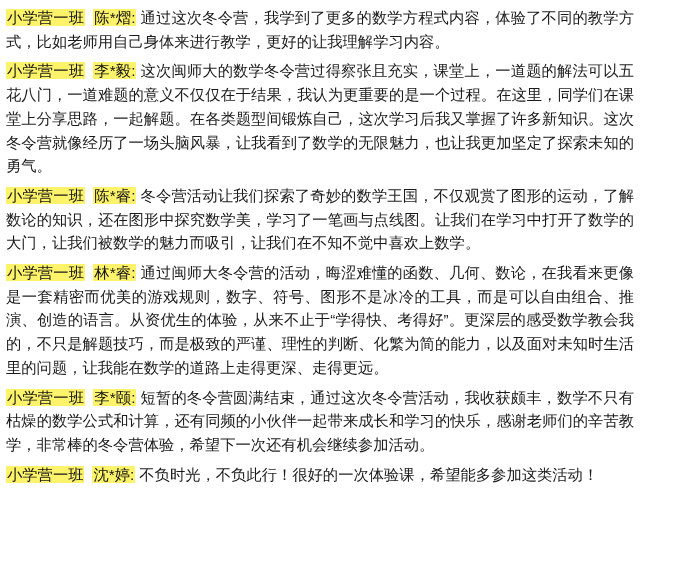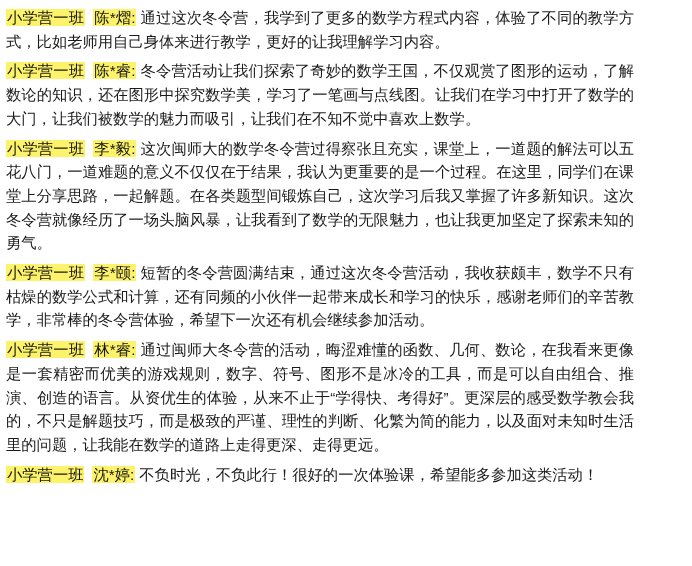--- a/index.html
+++ b/index.html
@@ -61,32 +61,32 @@
 </head>
 <body>
 
 <div class="page">
 
   <p class="entry">
     <span class="label">小学营一班</span><span class="gap"></span><span class="name">陈*熠:</span><span class="sep"></span><span class="body-text">通过这次冬令营，我学到了更多的数学方程式内容，体验了不同的教学方式，比如老师用自己身体来进行教学，更好的让我理解学习内容。</span>
   </p>
 
   <p class="entry">
+    <span class="label">小学营一班</span><span class="gap"></span><span class="name">李*毅:</span><span class="sep"></span><span class="body-text">这次闽师大的数学冬令营过得察张且充实，课堂上，一道题的解法可以五花八门，一道难题的意义不仅仅在于结果，我认为更重要的是一个过程。在这里，同学们在课堂上分享思路，一起解题。在各类题型间锻炼自己，这次学习后我又掌握了许多新知识。这次冬令营就像经历了一场头脑风暴，让我看到了数学的无限魅力，也让我更加坚定了探索未知的勇气。</span>
+  </p>
+
+  <p class="entry">
     <span class="label">小学营一班</span><span class="gap"></span><span class="name">陈*睿:</span><span class="sep"></span><span class="body-text">冬令营活动让我们探索了奇妙的数学王国，不仅观赏了图形的运动，了解数论的知识，还在图形中探究数学美，学习了一笔画与点线图。让我们在学习中打开了数学的大门，让我们被数学的魅力而吸引，让我们在不知不觉中喜欢上数学。</span>
   </p>
 
   <p class="entry">
-    <span class="label">小学营一班</span><span class="gap"></span><span class="name">李*毅:</span><span class="sep"></span><span class="body-text">这次闽师大的数学冬令营过得察张且充实，课堂上，一道题的解法可以五花八门，一道难题的意义不仅仅在于结果，我认为更重要的是一个过程。在这里，同学们在课堂上分享思路，一起解题。在各类题型间锻炼自己，这次学习后我又掌握了许多新知识。这次冬令营就像经历了一场头脑风暴，让我看到了数学的无限魅力，也让我更加坚定了探索未知的勇气。</span>
+    <span class="label">小学营一班</span><span class="gap"></span><span class="name">林*睿:</span><span class="sep"></span><span class="body-text">通过闽师大冬令营的活动，晦涩难懂的函数、几何、数论，在我看来更像是一套精密而优美的游戏规则，数字、符号、图形不是冰冷的工具，而是可以自由组合、推演、创造的语言。从资优生的体验，从来不止于“学得快、考得好”。更深层的感受数学教会我的，不只是解题技巧，而是极致的严谨、理性的判断、化繁为简的能力，以及面对未知时生活里的问题，让我能在数学的道路上走得更深、走得更远。</span>
   </p>
 
   <p class="entry">
     <span class="label">小学营一班</span><span class="gap"></span><span class="name">李*颐:</span><span class="sep"></span><span class="body-text">短暂的冬令营圆满结束，通过这次冬令营活动，我收获颇丰，数学不只有枯燥的数学公式和计算，还有同频的小伙伴一起带来成长和学习的快乐，感谢老师们的辛苦教学，非常棒的冬令营体验，希望下一次还有机会继续参加活动。</span>
-  </p>
-
-  <p class="entry">
-    <span class="label">小学营一班</span><span class="gap"></span><span class="name">林*睿:</span><span class="sep"></span><span class="body-text">通过闽师大冬令营的活动，晦涩难懂的函数、几何、数论，在我看来更像是一套精密而优美的游戏规则，数字、符号、图形不是冰冷的工具，而是可以自由组合、推演、创造的语言。从资优生的体验，从来不止于“学得快、考得好”。更深层的感受数学教会我的，不只是解题技巧，而是极致的严谨、理性的判断、化繁为简的能力，以及面对未知时生活里的问题，让我能在数学的道路上走得更深、走得更远。</span>
   </p>
 
   <p class="entry">
     <span class="label">小学营一班</span><span class="gap"></span><span class="name">沈*婷:</span><span class="sep"></span><span class="body-text">不负时光，不负此行！很好的一次体验课，希望能多参加这类活动！</span>
   </p>
 
 </div>
 
 </body></html>

